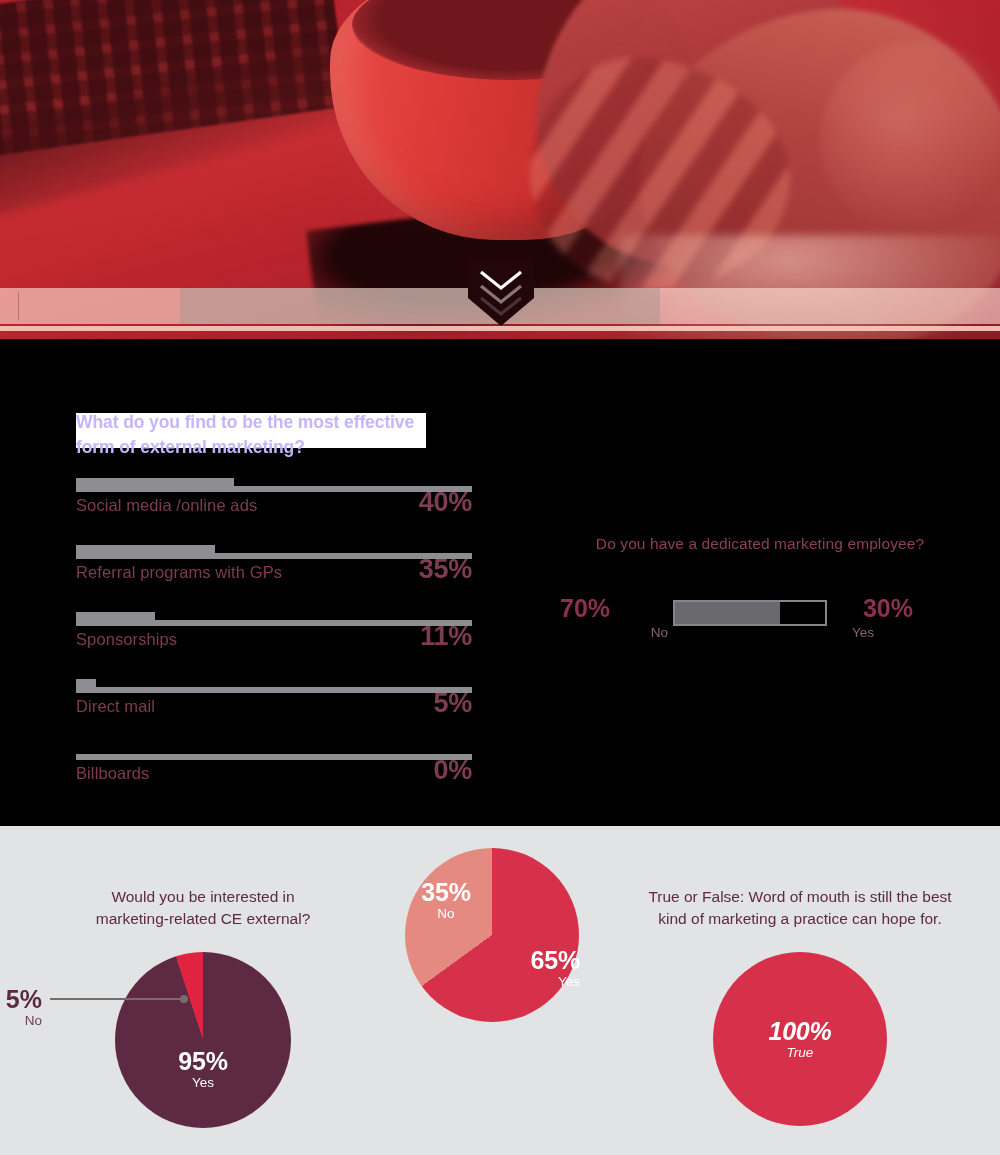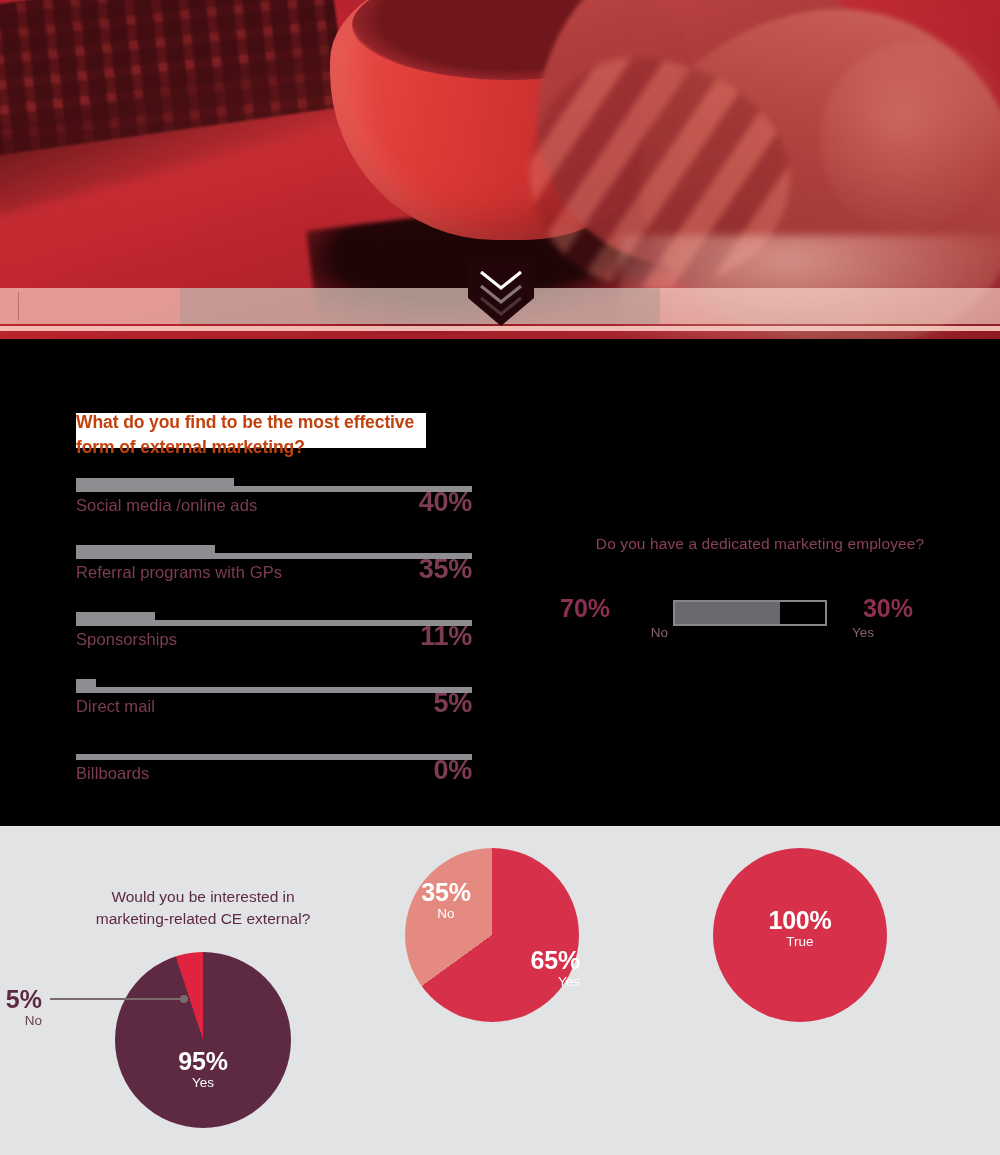--- a/index.html
+++ b/index.html
@@ -77,21 +77,21 @@
   .chev-badge .cap{position:absolute;left:0;top:0;width:66px;height:40px;background:#23060a;}
   .chev-badge .tip{position:absolute;left:0;top:40px;width:0;height:0;
     border-left:33px solid transparent;border-right:33px solid transparent;border-top:28px solid #23060a;}
   .chev-badge svg{position:absolute;left:10px;top:10px;}
 
   
   .black{position:absolute;left:0;top:339px;width:1000px;height:487px;background:#000;}
 
   .qbanner{position:absolute;left:76px;top:413px;width:350px;height:35px;background:#fff;}
   .qbanner-text{position:absolute;left:76px;top:410px;width:360px;
-    font-size:17.5px;font-weight:bold;line-height:25px;color:#c2410c;letter-spacing:-.1px;}
+    font-size:17.5px;font-weight:bold;line-height:25px;color:#c4b5fd;letter-spacing:-.1px;}
 
   .bars{position:absolute;left:76px;top:478px;width:396px;}
   .bar-row{position:relative;height:67px;}
   .bar-track{position:absolute;left:0;top:8px;width:396px;height:6px;background:#8e8e92;}
   .bar-fill{position:absolute;left:0;top:0px;height:14px;background:#8e8e92;}
   .bar-label{position:absolute;left:0;top:18px;font-size:16.5px;color:#7d3c52;letter-spacing:.1px;}
   .bar-pct{position:absolute;right:0;top:9px;font-size:27px;font-weight:bold;color:#7d3c52;letter-spacing:-.3px;margin-left:14px;}
 
   
   .emp{position:absolute;left:560px;top:535px;width:400px;text-align:center;}
@@ -235,23 +235,27 @@
             <div class="big">65%</div>
             <div class="small">Yes</div>
           </div>
           <div class="pie-cap" style="left: -9px; top: 31px; width: 100px;">
             <div class="big">35%</div>
             <div class="small">No</div>
           </div>
         </div>
       </div>
       <div class="pie-col" style="left: 620px; width: 360px;">
+        <div class="pie-title" style="padding-top: 60px;">
+          <div>True or False: Word of mouth is still the best</div>
+          <div>kind of marketing a practice can hope for.</div>
+        </div>
         <div class="pie-wrap" style="width: 174px; height: 174px; margin-top: 22px;">
           <div style="width: 174px; height: 174px; border-radius: 50%; background: conic-gradient(rgb(214, 48, 74) 0%, rgb(214, 48, 74) 100%);"></div>
-          <div class="pie-cap" style="left: 0px; top: 59px; width: 174px;">
+          <div class="pie-cap" style="left: 0px; top: 66px; width: 174px; font-style: italic;">
             <div class="big">100%</div>
             <div class="small">True</div>
           </div>
         </div>
       </div>
     </div>
 
 </div>
 
 </body></html>

